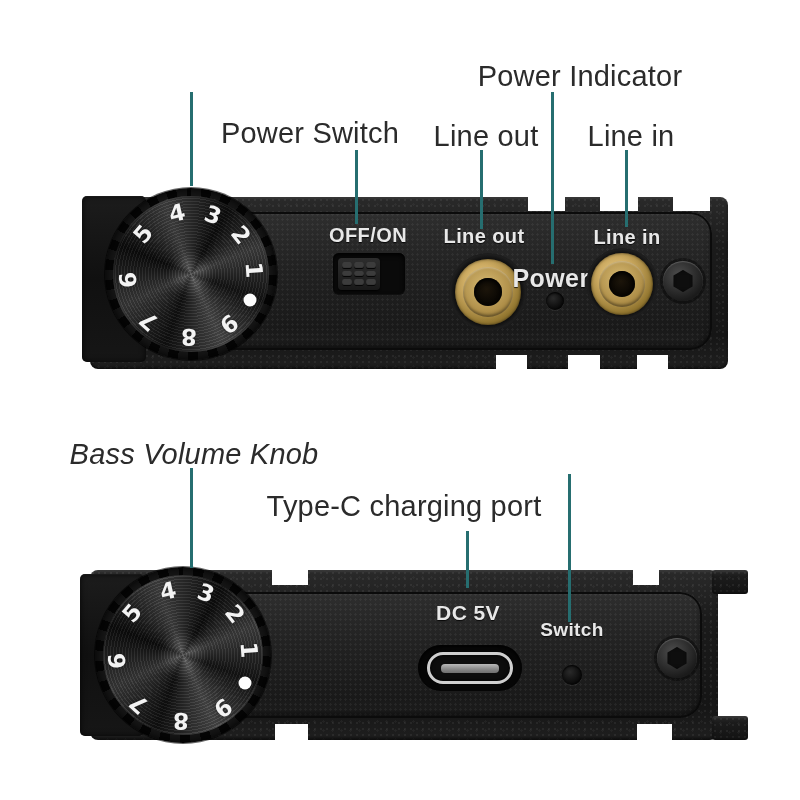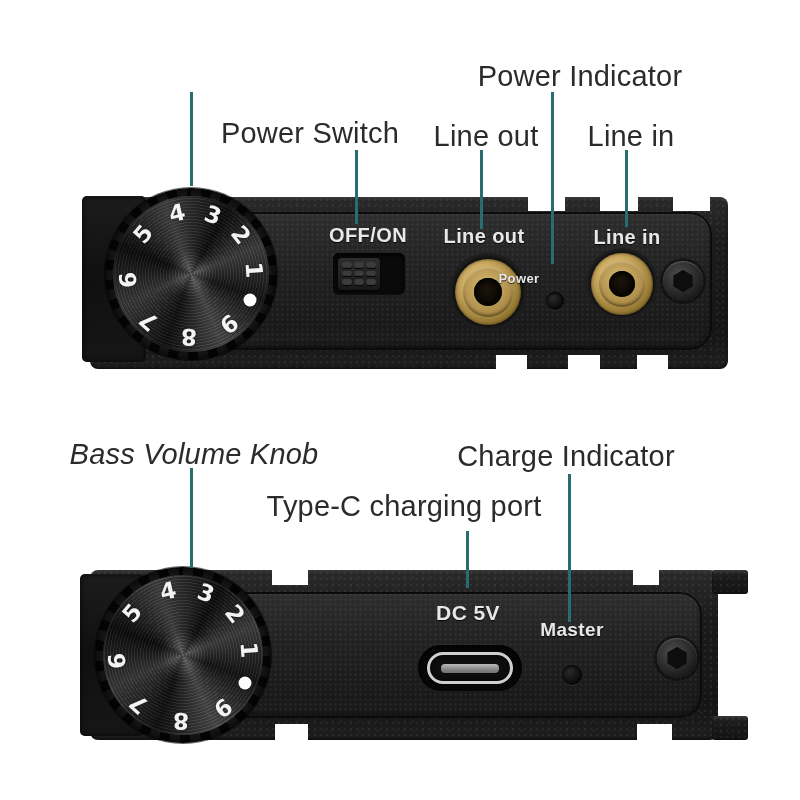--- a/index.html
+++ b/index.html
@@ -131,21 +131,21 @@
         <span class="sw-bump"></span>
         <span class="sw-bump"></span>
     </div>
 
     <span class="ptext" style="left:484px;top:236px;font-size:20px;">Line out</span>
     <div class="circ jack-recess" style="left:449px;top:253px;width:78px;height:78px;"></div>
     <div class="circ jack-gold" style="left:455px;top:259px;width:66px;height:66px;"></div>
     <div class="circ jack-face" style="left:463px;top:267px;width:50px;height:50px;"></div>
     <div class="circ jack-hole" style="left:474px;top:278px;width:28px;height:28px;"></div>
 
-    <span class="ptext" style="left:519px;top:278px;font-size:13px;">Power</span>
+    <span class="ptext" style="left:551px;top:278px;font-size:25px;">Power</span>
     <div class="circ led" style="left:546px;top:292px;width:18px;height:18px;"></div>
 
     <span class="ptext" style="left:627px;top:237px;font-size:20px;">Line in</span>
     <div class="circ jack-recess" style="left:586px;top:248px;width:72px;height:72px;"></div>
     <div class="circ jack-gold" style="left:591px;top:253px;width:62px;height:62px;"></div>
     <div class="circ jack-face" style="left:599px;top:261px;width:46px;height:46px;"></div>
     <div class="circ jack-hole" style="left:609px;top:271px;width:26px;height:26px;"></div>
 
     <div class="circ screw" style="left:663px;top:261px;width:40px;height:40px;"></div>
     <div class="screw-hex" style="left:672px;top:270px;width:22px;height:22px;"></div>
@@ -177,37 +177,36 @@
     <span class="knob-num" style="left:139px;top:704px;transform:translate(-50%,-50%) rotate(-138deg);">7</span>
     <span class="knob-num" style="left:181px;top:721px;transform:translate(-50%,-50%) rotate(-178deg);">8</span>
     <span class="knob-num" style="left:223px;top:708px;transform:translate(-50%,-50%) rotate(143deg);">9</span>
     <span class="knob-dot" style="left:245px;top:683px;"></span>
 
     <span class="ptext" style="left:468px;top:613px;font-size:21px;">DC 5V</span>
     <div class="usb-recess" style="left:418px;top:645px;width:104px;height:46px;"></div>
     <div class="usb-metal" style="left:427px;top:652px;width:80px;height:26px;"></div>
     <div class="usb-tongue" style="left:441px;top:664px;width:58px;height:9px;"></div>
 
-    <span class="ptext" style="left:572px;top:630px;font-size:19px;">Master</span>
+    <span class="ptext" style="left:572px;top:630px;font-size:19px;">Switch</span>
     <div class="circ led" style="left:562px;top:665px;width:20px;height:20px;"></div>
 
     <div class="circ screw" style="left:657px;top:638px;width:40px;height:40px;"></div>
     <div class="screw-hex" style="left:666px;top:647px;width:22px;height:22px;"></div>
   </div>
 
   <div class="cline" style="left:190px;top:92px;height:94px;"></div>
   <div class="cline" style="left:355px;top:150px;height:74px;"></div>
   <div class="cline" style="left:551px;top:92px;height:172px;"></div>
   <div class="cline" style="left:480px;top:150px;height:79px;"></div>
   <div class="cline" style="left:625px;top:150px;height:77px;"></div>
   <div class="cline" style="left:190px;top:468px;height:100px;"></div>
   <div class="cline" style="left:466px;top:531px;height:57px;"></div>
   <div class="cline" style="left:568px;top:474px;height:148px;"></div>
 
   <div class="label" style="left:310px;top:118px;">Power Switch</div>
   <div class="label" style="left:580px;top:61px;">Power Indicator</div>
   <div class="label" style="left:486px;top:121px;">Line out</div>
   <div class="label" style="left:631px;top:121px;">Line in</div>
   <div class="label" style="left:194px;top:439px;font-style:italic;">Bass Volume Knob</div>
-  <div class="label" style="left:566px;top:441px;">Charge Indicator</div>
   <div class="label" style="left:404px;top:491px;">Type-C charging port</div>
 
 </div>
 
 </body></html>

